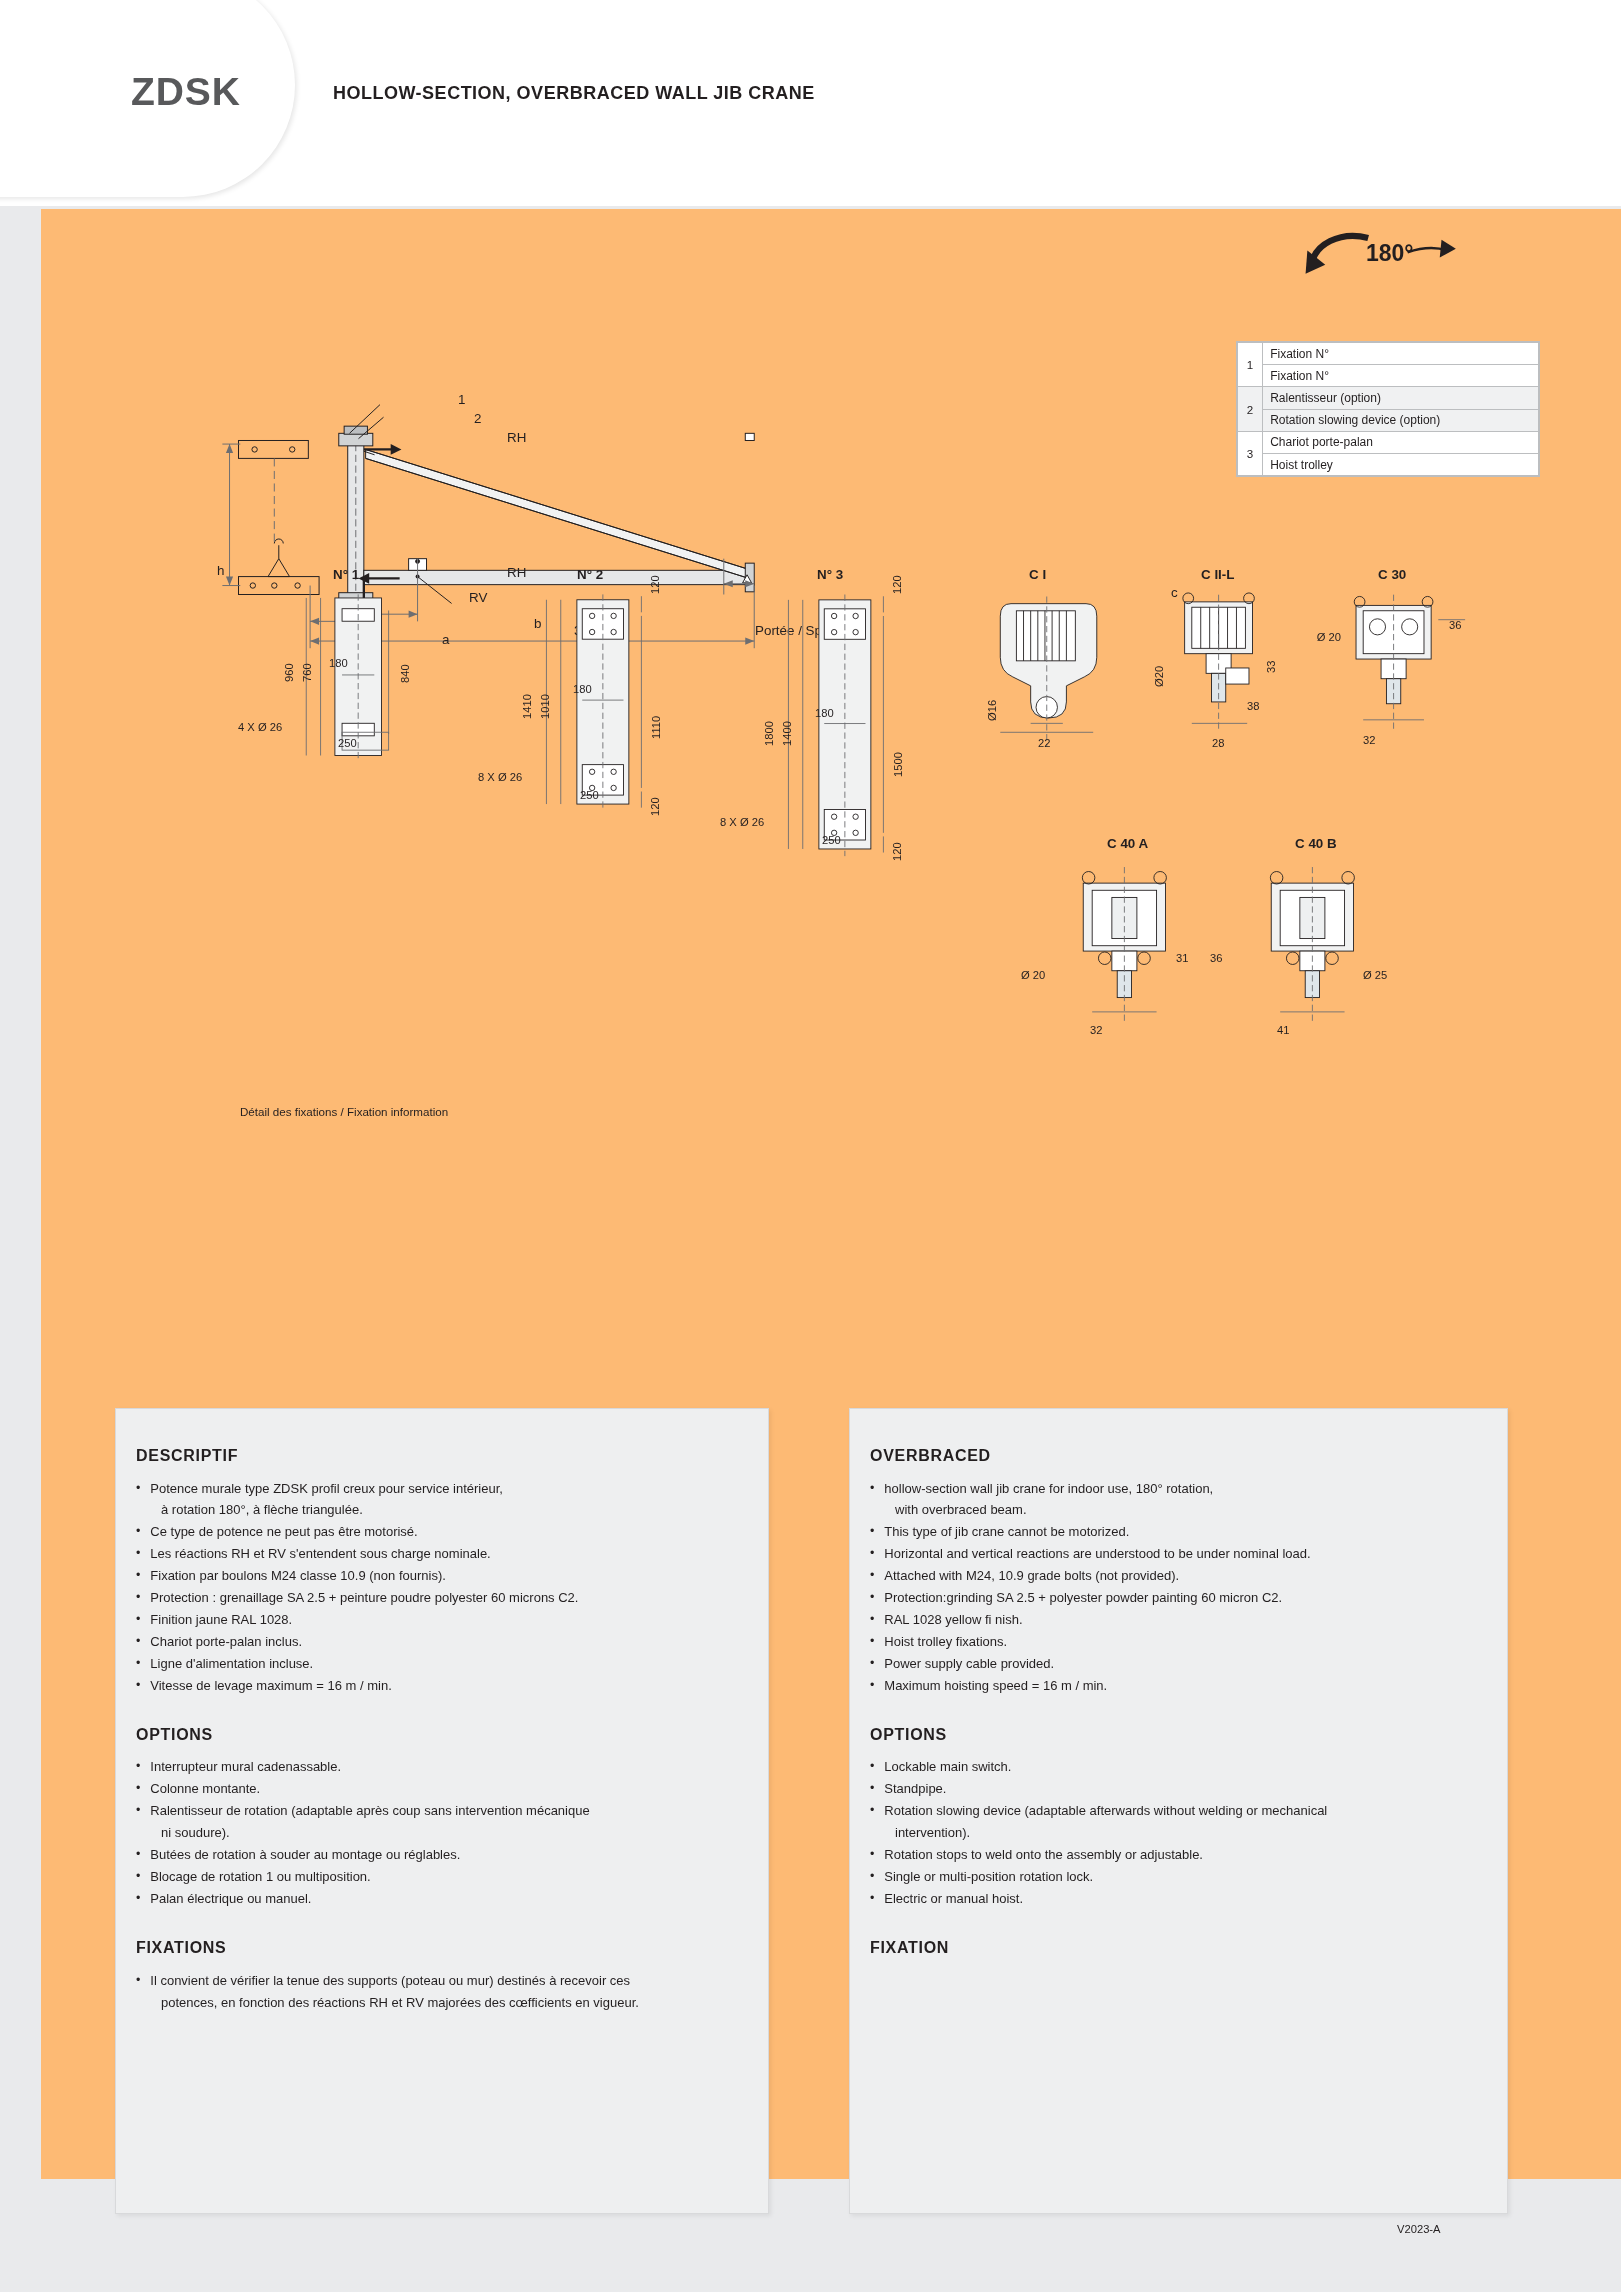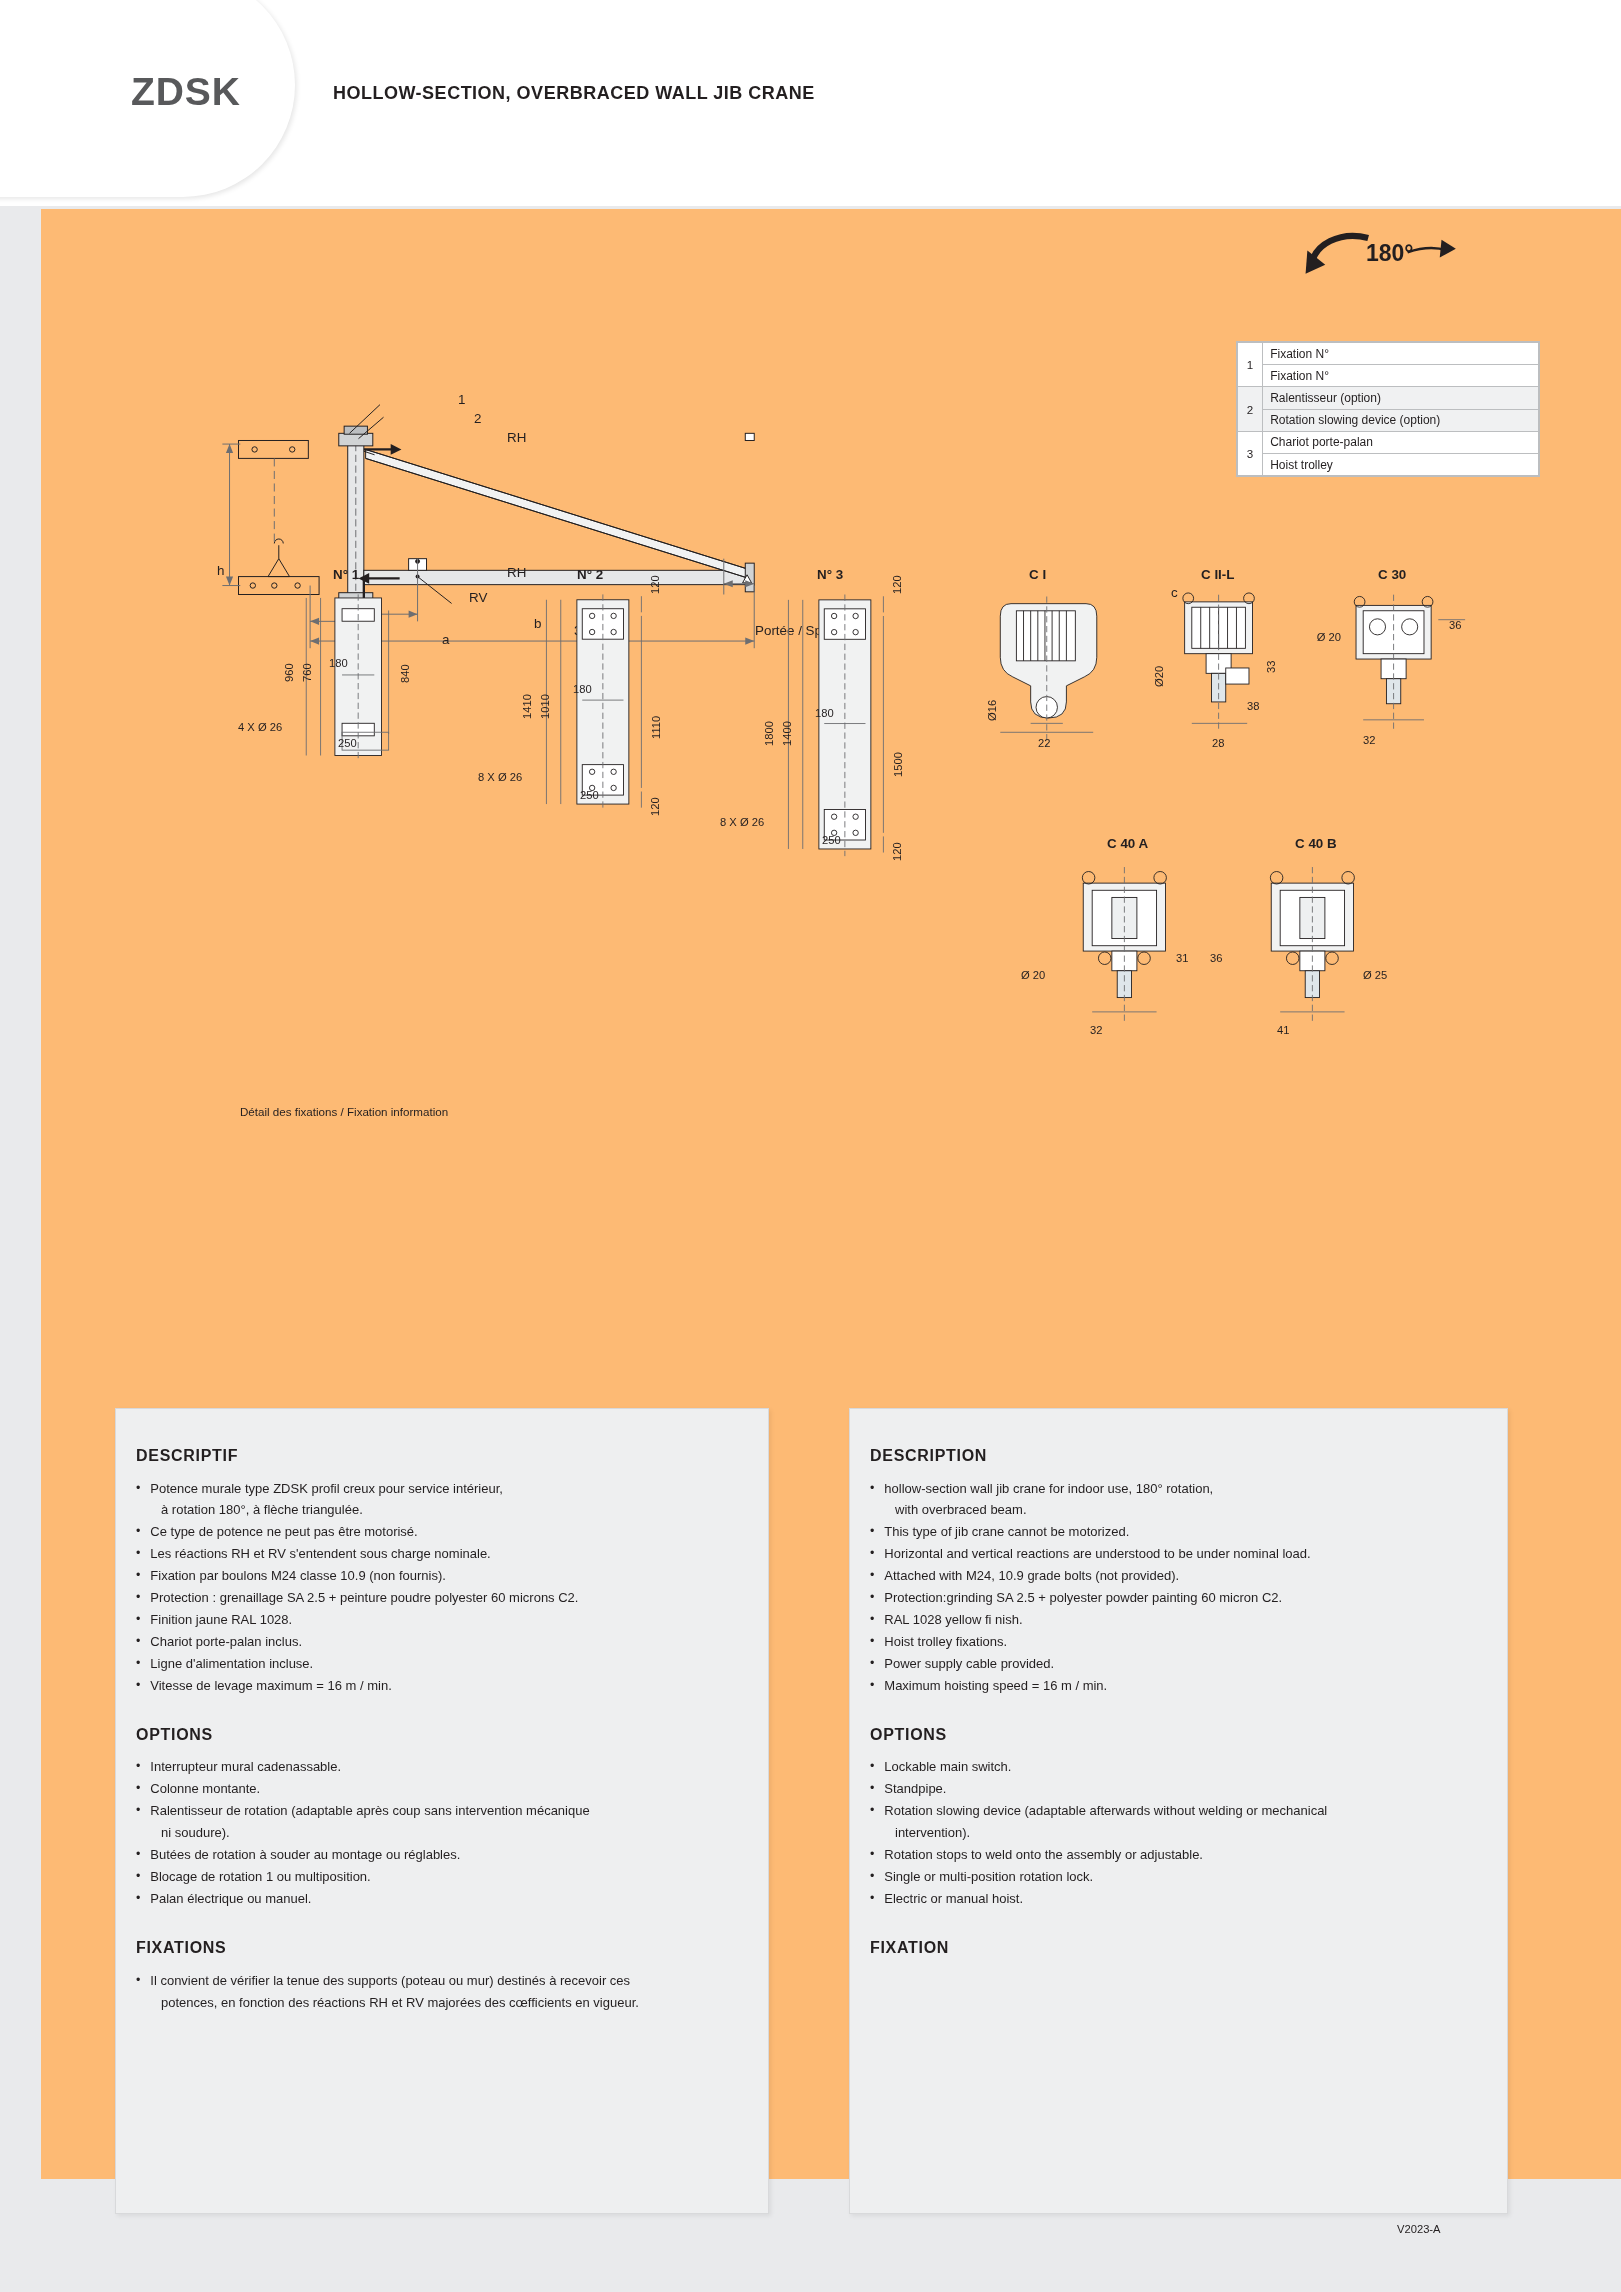--- a/index.html
+++ b/index.html
@@ -485,21 +485,21 @@
       <div class="sec-title mt">FIXATIONS</div>
       <ul class="bullets">
         <li>Il convient de vérifier la tenue des supports (poteau ou mur) destinés à recevoir ces</li>
         <li class="cont">potences, en fonction des réactions RH et RV majorées des cœfficients en vigueur.</li>
       </ul>
     </div>
   </div>
 
   <div class="panel right">
     <div class="panel-inner">
-      <div class="sec-title">DESCRIPTION</div>
+      <div class="sec-title">OVERBRACED</div>
       <ul class="bullets">
         <li>hollow-section wall jib crane for indoor use, 180° rotation,</li>
         <li class="cont">with overbraced beam.</li>
         <li>This type of jib crane cannot be motorized.</li>
         <li>Horizontal and vertical reactions are understood to be under nominal load.</li>
         <li>Attached with M24, 10.9 grade bolts (not provided).</li>
         <li>Protection:grinding SA 2.5 + polyester powder painting 60 micron C2.</li>
         <li>RAL 1028 yellow fi nish.</li>
         <li>Hoist trolley fixations.</li>
         <li>Power supply cable provided.</li>

